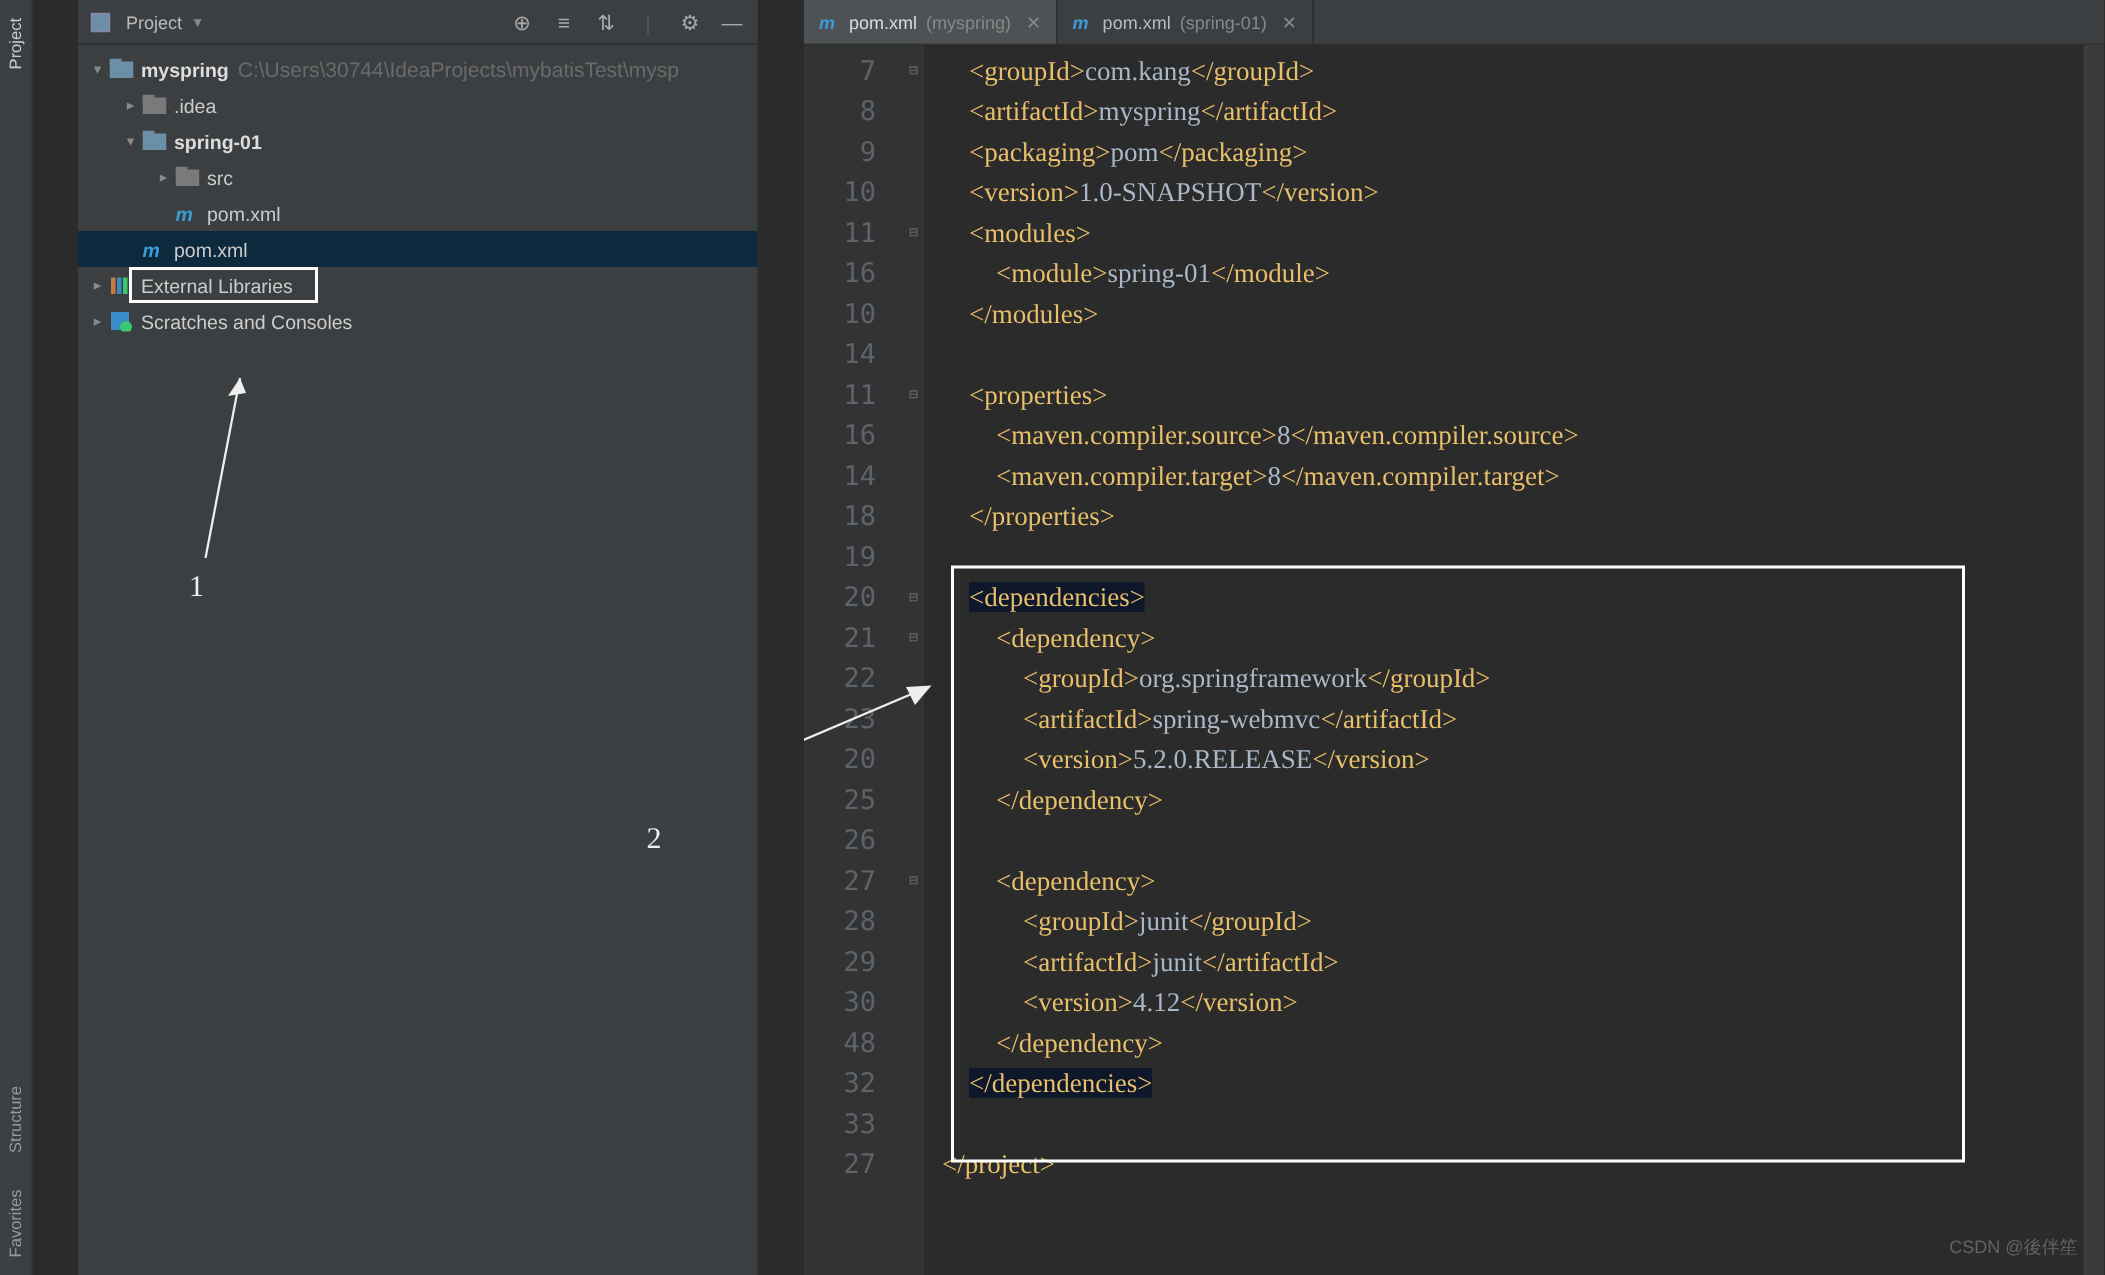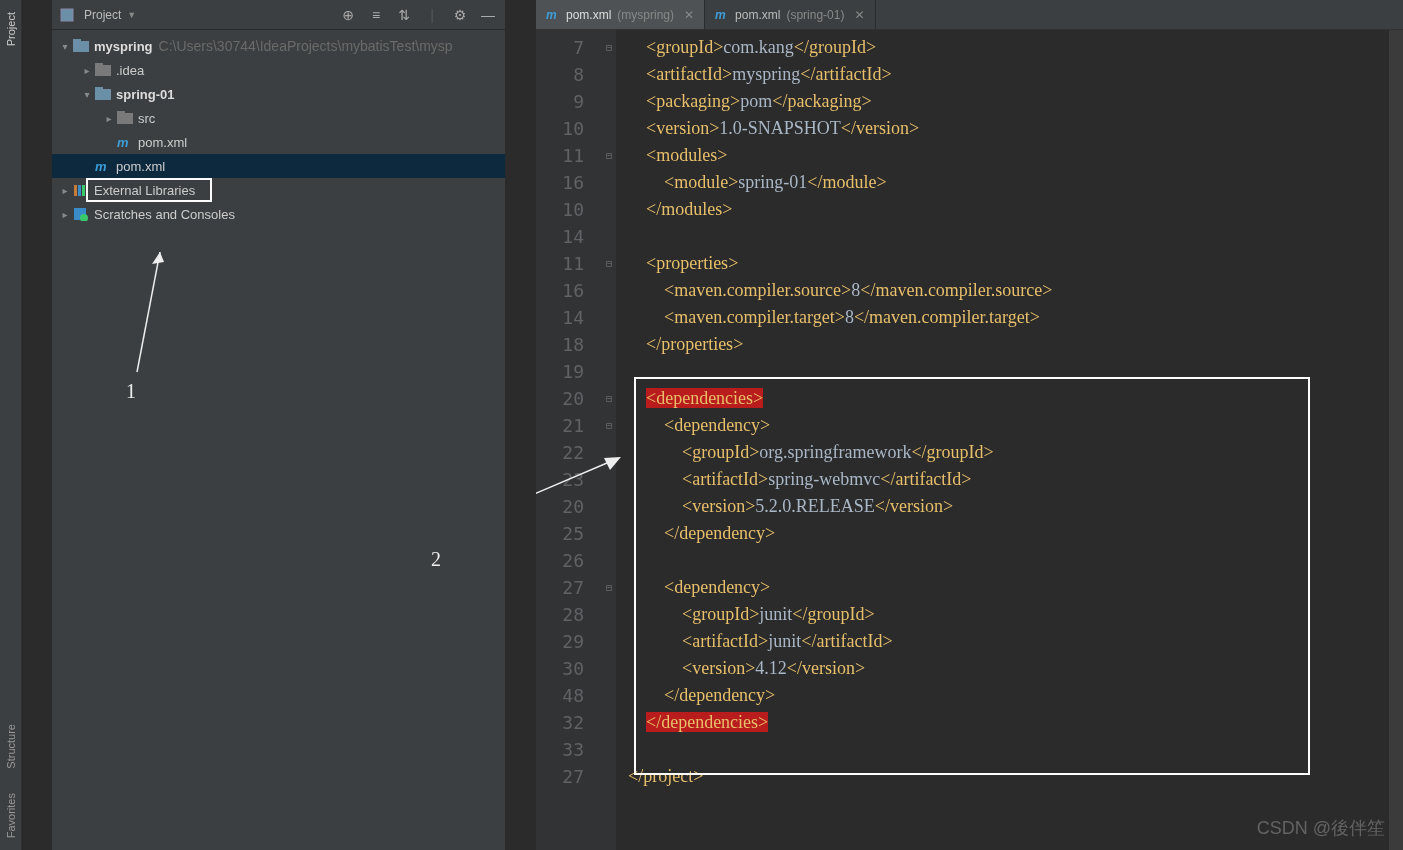--- a/index.html
+++ b/index.html
@@ -39,22 +39,22 @@
   .tab .m { width: 14px; height: 14px; }
   .editor-body { flex: 1; display: flex; overflow: hidden; position: relative; font-family: Consolas, monospace; font-size: 18px; line-height: 27px; }
   .gutter { width: 66px; background: #313335; text-align: right; color: #606366; padding-right: 18px; padding-top: 4px; }
   .gutter .ln { height: 27px; }
   .fold-strip { width: 14px; background: #313335; padding-top: 4px; }
   .fold-strip .fmk { height: 27px; display: flex; align-items: center; justify-content: center; color: #6a6a6a; font-size: 10px; }
   .code { flex: 1; padding-top: 4px; padding-left: 12px; white-space: pre; color: #a9b7c6; overflow: hidden; }
   .code .cl { height: 27px; font-family: Liberation Serif, serif; }
   .t-tag { color: #e8bf6a; }
   .t-txt { color: #a9b7c6; }
-  .hl-dep { background: #b91c1c; }
-  .watermark { position: absolute; right: 18px; bottom: 10px; color: rgba(200,200,200,0.35); font-size: 18px; font-family: sans-serif; }
+  .hl-dep { background: #0f172a; }
+  .watermark { position: absolute; right: 18px; bottom: 10px; color: rgba(200,200,200,0.35); font-size: 12px; font-family: sans-serif; }
   .right-scrollbar { width: 14px; background: #3b3b3b; }
   .ed-hl-box { position: absolute; border: 2px solid #fcfcfc; pointer-events: none; }
   .ed-arrow { position: absolute; pointer-events: none; }
   .ed-annot { position: absolute; color: #eee; font-family: serif; font-size: 20px; pointer-events: none; }
 </style>
 </head>
 <body>
 
 <div class="root">
 

